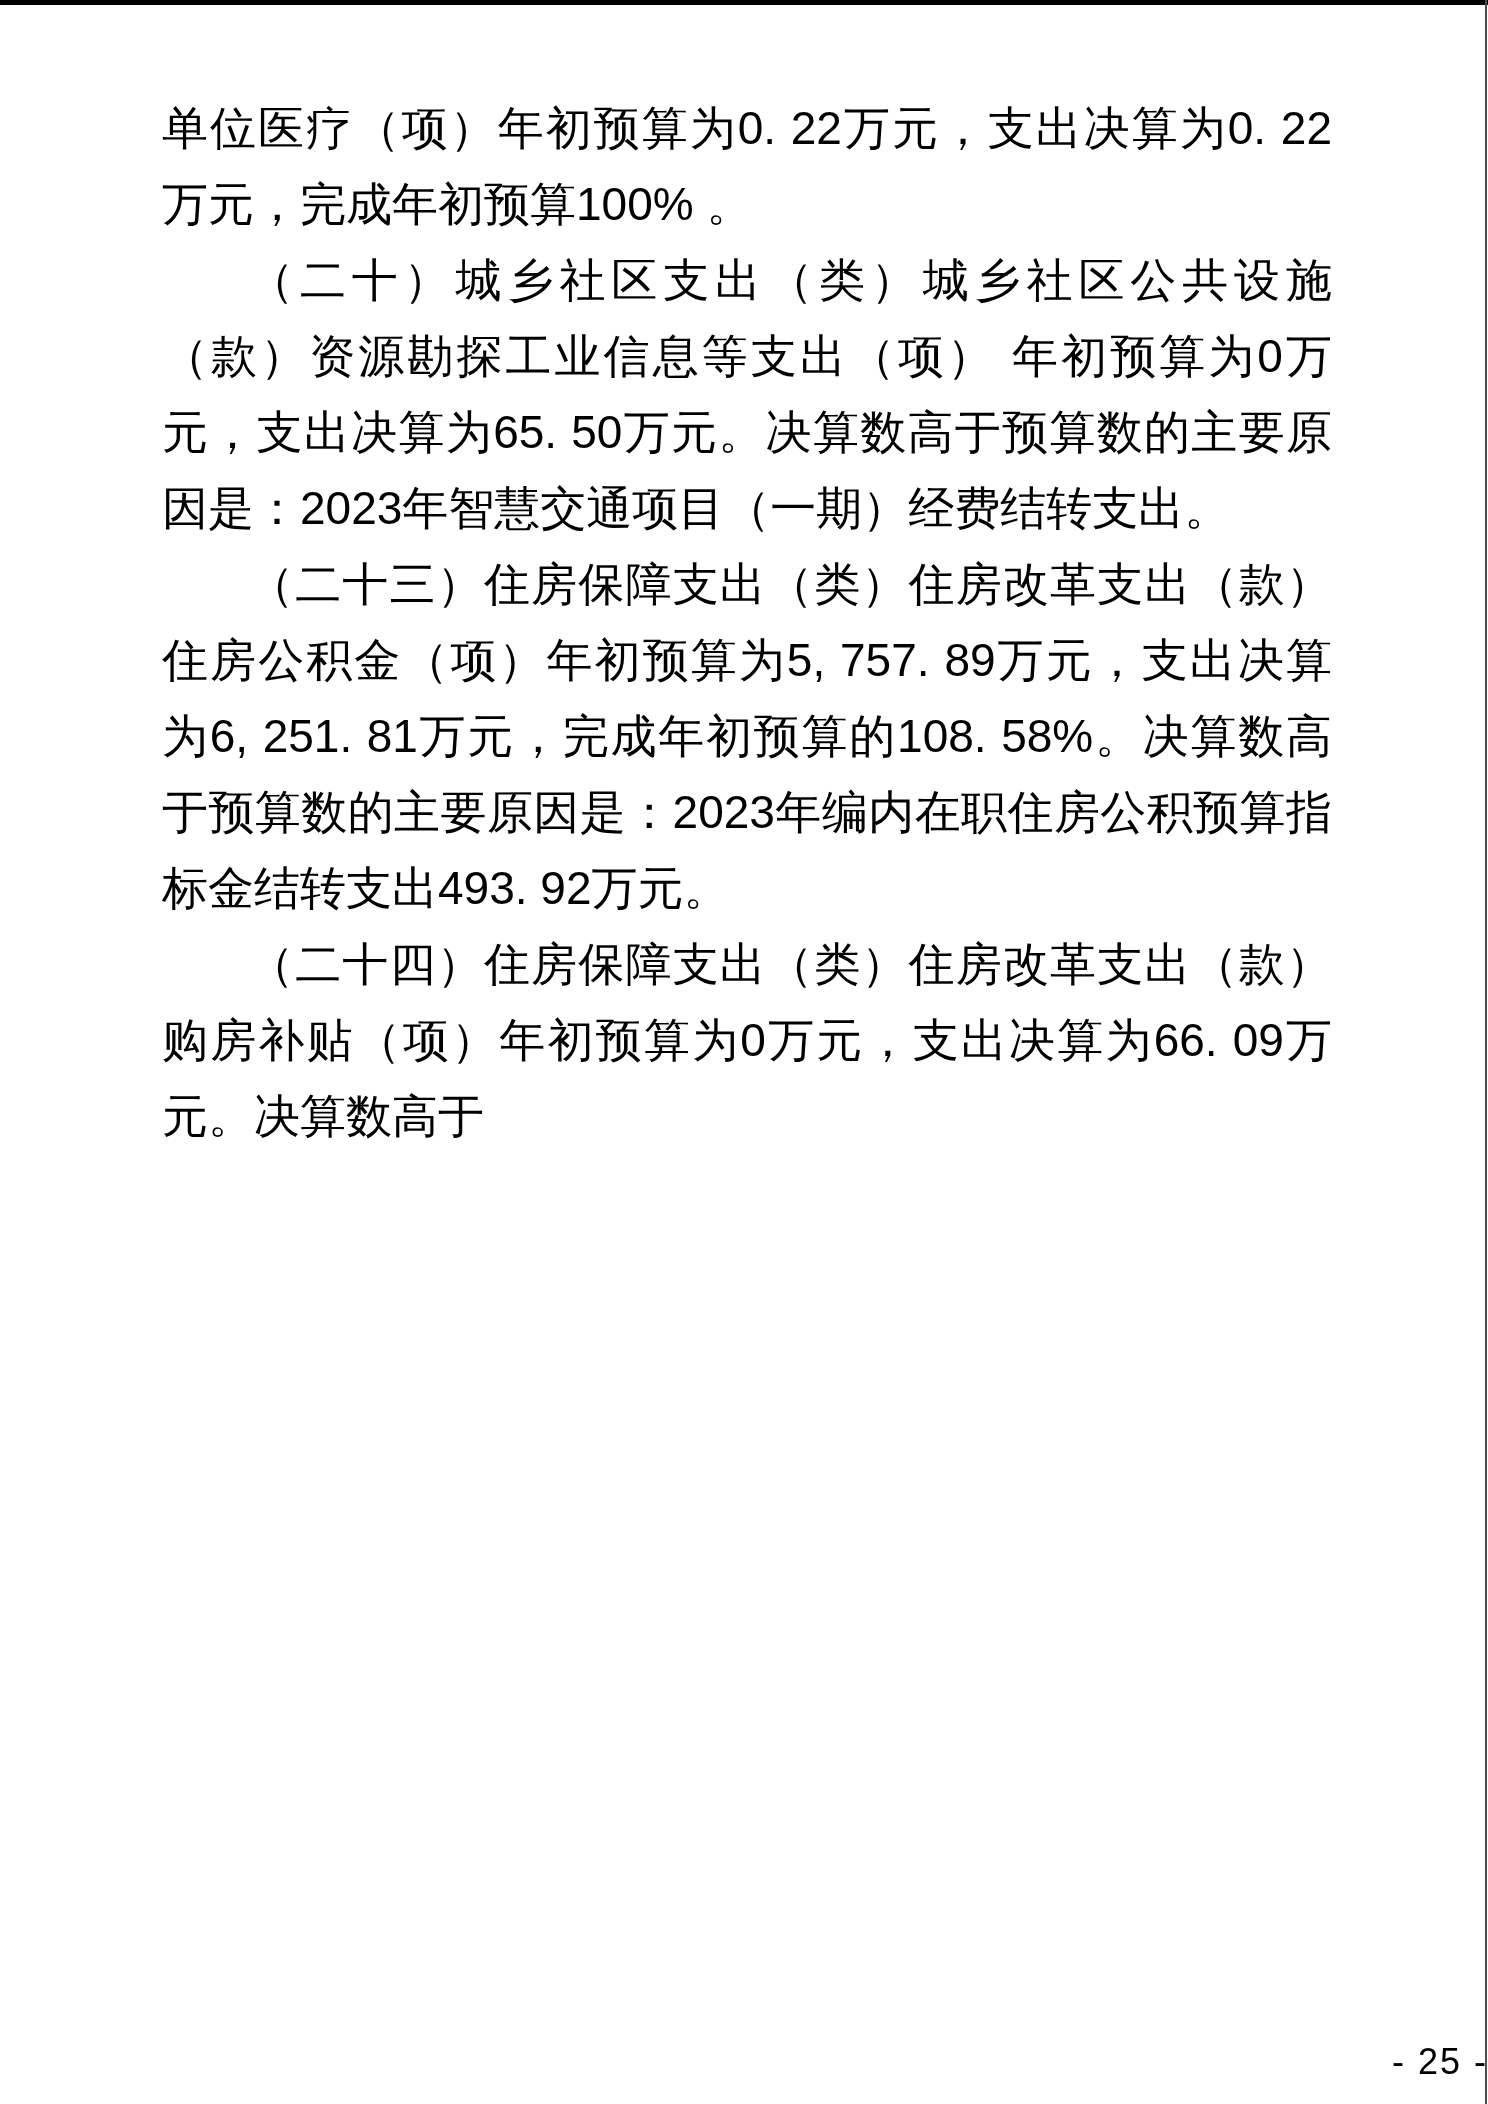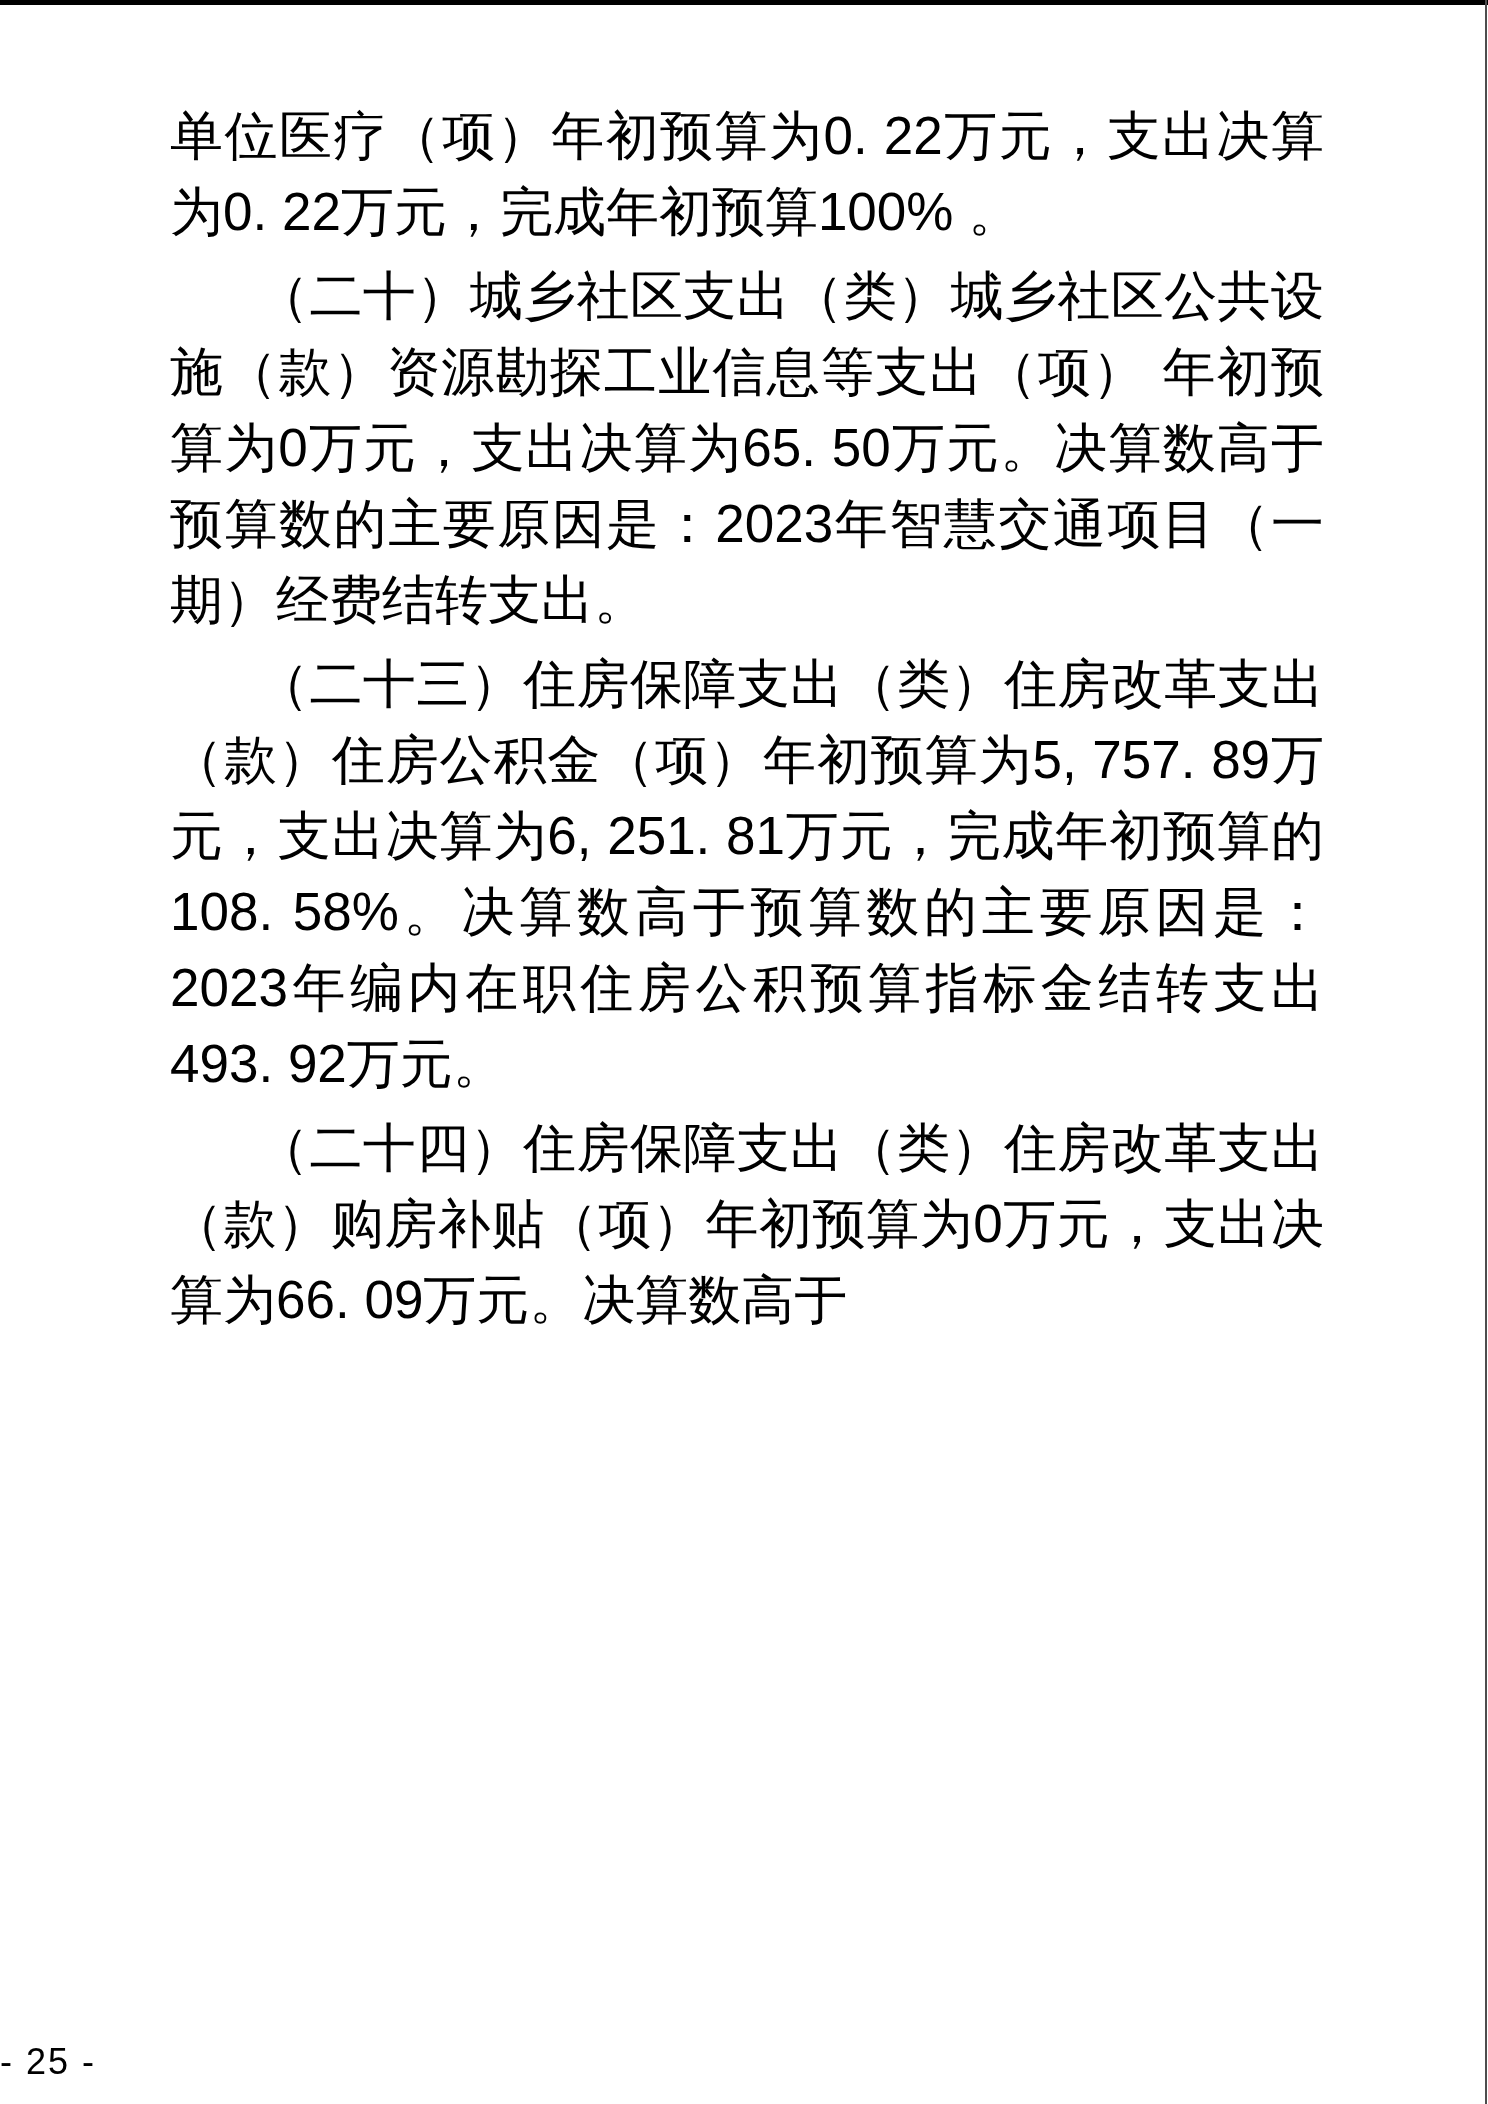--- a/index.html
+++ b/index.html
@@ -24,34 +24,34 @@
     width: 2px; height: 2104px;
     background: #4d4d4d;
   }
   .content {
     position: absolute;
     left: 162px;
     top: 90px;
     width: 1170px;
   }
   .para {
-    margin: 8px;
-    font-size: 53px;
+    margin: 0;
+    font-size: 46px;
     line-height: 76px;
     text-align: justify;
     text-justify: inter-ideograph;
     color: #000000;
   }
   .para.indent { text-indent: 86px; }
   .footer {
     position: absolute;
     top: 2040px;
     left: 0;
     width: 1488px;
-    text-align: left;
+    text-align: right;
   }
   .page-number {
     font-size: 36px;
     line-height: 44px;
     color: #000000;
     letter-spacing: 2px;
   }
 </style>
 </head>
 <body>

